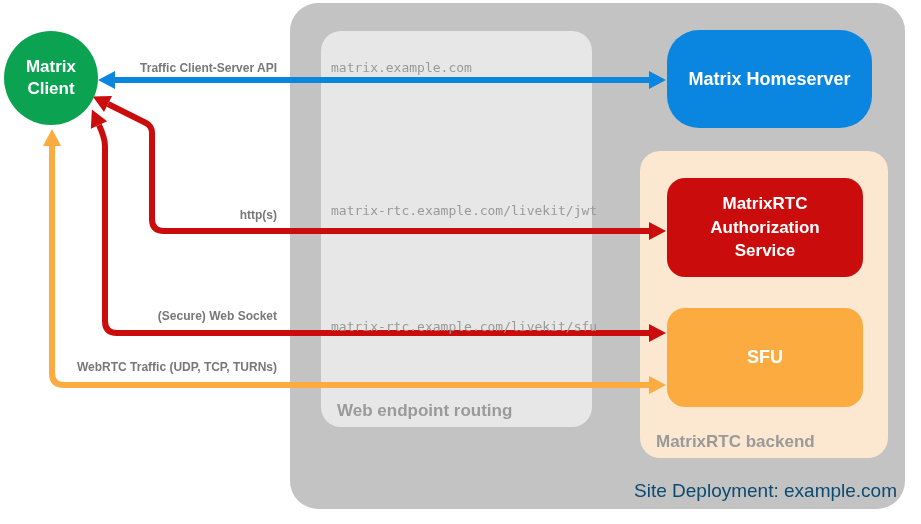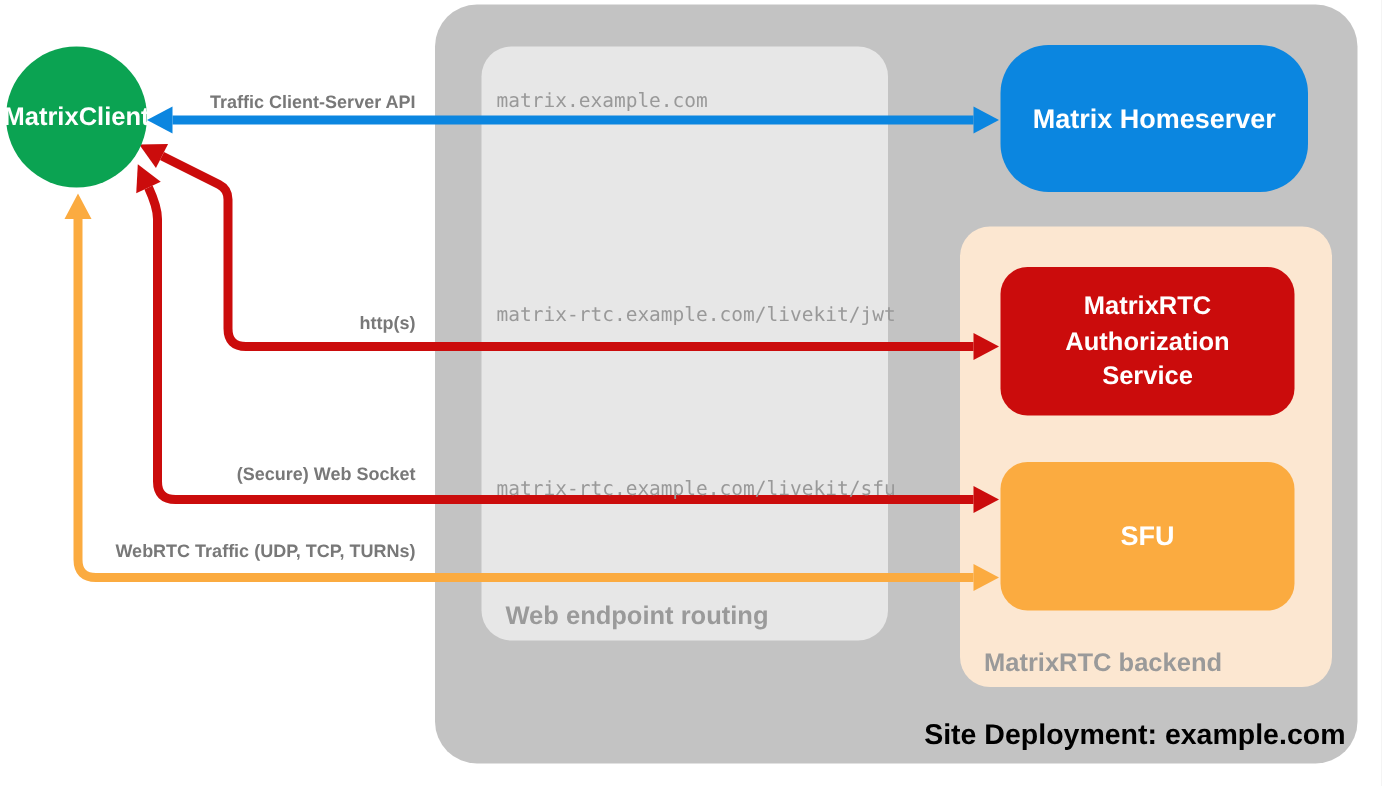--- a/index.html
+++ b/index.html
@@ -6,22 +6,22 @@
   .stage {
     position:relative; width:921px; height:524px; background:#ffffff;
     font-family:"Liberation Sans", sans-serif; overflow:hidden;
   }
   
   .container-site {
     position:absolute; left:290px; top:3px; width:615px; height:506px;
     background:var(--container_gray,#c3c3c3); border-radius:28px; z-index:1;
   }
   .caption-site {
-    position:absolute; right:8px; bottom:7px; color:#000000;
-    font-size:19px; font-weight:bold; white-space:nowrap;
+    position:absolute; right:8px; bottom:7px; color:#0c4a6e;
+    font-size:19px; font-weight:normal; white-space:nowrap;
   }
   .panel { position:absolute; z-index:2; border-radius:20px; }
   .panel.routing { left:321px; top:31px; width:271px; height:396px; background:var(--panel_gray,#e7e7e7); }
   .panel.backend { left:640px; top:151px; width:248px; height:307px; background:var(--peach,#fce7d1); }
   .caption-panel {
     position:absolute; left:16px; bottom:6px; color:var(--caption_gray,#9a9a9a);
     font-size:17px; font-weight:bold; white-space:nowrap;
   }
   
   .arrows { position:absolute; left:0; top:0; z-index:3; }
@@ -33,21 +33,21 @@
   .node {
     position:absolute; z-index:4; display:flex; align-items:center; justify-content:center;
     color:#ffffff; font-weight:bold; text-align:center; border-radius:32px;
   }
   .node.homeserver { left:667px; top:30px; width:205px; height:98px; background:var(--blue,#0b86e0); font-size:18px; }
   .node.auth { left:667px; top:178px; width:196px; height:99px; background:var(--red,#cb0c0c); font-size:17px; line-height:1.4; padding:0 27px; box-sizing:border-box; border-radius:18px; }
   .node.sfu { left:667px; top:308px; width:196px; height:99px; background:var(--orange,#fbab40); font-size:18px; border-radius:18px; }
   .client {
     position:absolute; left:4px; top:31px; width:94px; height:94px; z-index:4;
     background:var(--green,#0ba352); border-radius:50%;
-    display:flex; flex-direction:row; align-items:center; justify-content:center;
+    display:flex; flex-direction:column; align-items:center; justify-content:center;
     color:#ffffff; font-weight:bold; font-size:17px; line-height:1.3; text-align:center;
   }
   
   .endpoint {
     position:absolute; z-index:6; left:331px;
     font-family:"DejaVu Sans Mono", monospace; font-size:13px; line-height:15px;
     color:var(--mono_gray,#999999); white-space:nowrap;
   }
   .ep-matrix { top:60px; }
   .ep-jwt { top:203px; }

